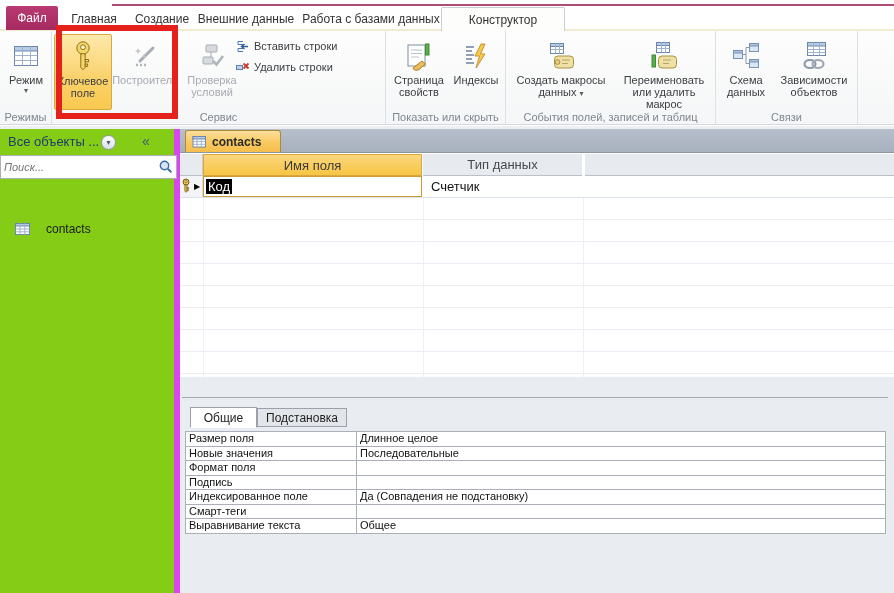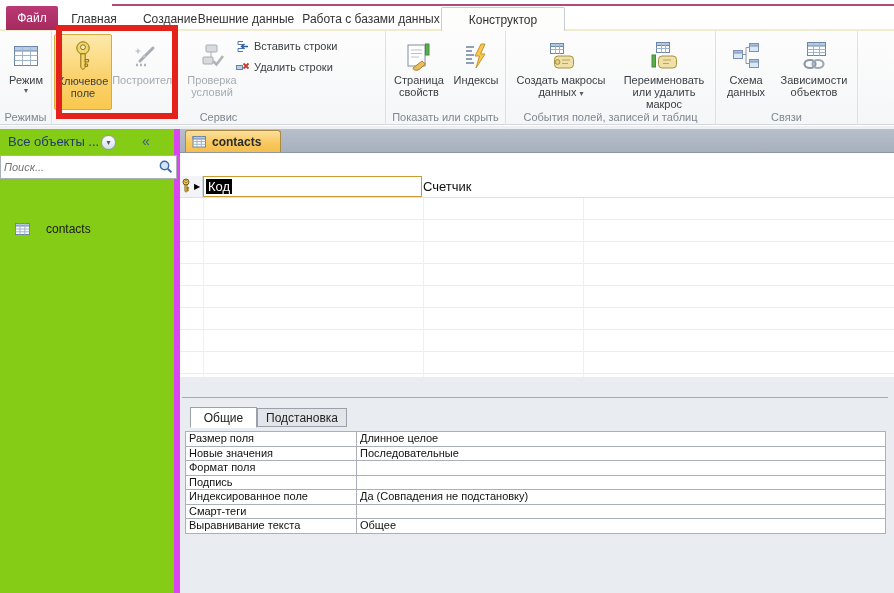--- a/index.html
+++ b/index.html
@@ -8,21 +8,21 @@
   .screen { position:absolute; left:0; top:4px; width:894px; height:593px; background:#fff; }
 
   
   .window-top { position:absolute; left:112px; top:0; right:0; height:2px; background:#AE4C77; }
 
   
   .file-tab { position:absolute; left:6px; top:2px; width:52px; height:24px; background:linear-gradient(#B93A74,#A5295E);
     color:#fff; font-size:12px; display:flex; align-items:center; justify-content:center; border-radius:2px 2px 0 0; z-index:3; }
   .rtab { position:absolute; top:4px; height:22px; font-size:12px; color:#333; display:flex; align-items:center; justify-content:center; white-space:nowrap; z-index:1; }
   .rtab.t1 { left:62px;  width:64px; }
-  .rtab.t2 { left:129px; width:66px;margin-left:8px; }
+  .rtab.t2 { left:129px; width:66px; }
   .rtab.t3 { left:198px; width:96px; }
   .rtab.t4 { left:297px; width:148px; }
   .rtab.t5 { left:441px; width:124px; top:3px; height:24px; background:#FDFDFC; border:1px solid #C9CED4; border-bottom:none; border-radius:2px 2px 0 0; z-index:3; }
   .tab-underline { position:absolute; left:0; top:25px; right:0; height:2px; background:#F2ECCE; z-index:2; }
 
   
   .ribbon { position:absolute; left:0; top:27px; width:894px; height:94px; background:linear-gradient(#FDFDFD,#F5F6F7); border-bottom:1px solid #D3D8DD; z-index:1; }
   .below-ribbon { position:absolute; left:0; top:122px; right:0; height:3px; background:#EDEFF2; }
   .rgroup { position:absolute; top:0; height:94px; border-right:1px solid #DDE1E5; }
   .g1 { left:0;     width:52px; }
@@ -75,21 +75,21 @@
   .gh-c2 { position:absolute; left:243px; top:0; width:159px; height:22px; background:#E7EAEE; border-bottom:1px solid #BAC1CA;
     color:#46494E; font-size:13px; display:flex; align-items:center; justify-content:center; }
   .gh-c3 { position:absolute; left:405px; top:0; right:0; height:22px; background:#E7EAEE; border-bottom:1px solid #BAC1CA; }
   .gridrow1 { position:absolute; left:180px; top:172px; right:0; height:22px; background:#fff; border-bottom:1px solid #DCE2EC; }
   .gr-sel { position:absolute; left:0; top:0; width:23px; height:21px; background:#F2F4F7; border-right:1px solid #D5DAE1; }
   .gr-sel svg { position:absolute; left:1px; top:2px; }
   .gr-sel .marker { position:absolute; left:14px; top:6px; font-size:8px; color:#000; }
   .gr-c1 { position:absolute; left:23px; top:0; width:219px; height:21px; border:1px solid #CB9A33; background:#fff;
     font-size:13px; display:flex; align-items:center; padding-left:2px; }
   .gr-c1 .selected-text { background:#000; color:#fff; padding:0 2px; }
-  .gr-c2 { position:absolute; left:243px; top:0; width:159px; height:21px; font-size:13px; color:#111; display:flex; align-items:center; padding-left:0; }
+  .gr-c2 { position:absolute; left:243px; top:0; width:159px; height:21px; font-size:13px; color:#111; display:flex; align-items:center; padding-left:8px; }
   .gridrows { position:absolute; left:180px; top:194px; right:0; height:179px; background:#fff; overflow:hidden; }
   .gridrows .erow { height:22px; border-bottom:1px solid #E9EDF4; }
   .gridrows .vline { position:absolute; top:0; bottom:0; width:1px; background:#EDF0F5; }
   .vl1 { left:23px; } .vl2 { left:243px; } .vl3 { left:403px; }
 
   
   .bottompane { position:absolute; left:180px; top:373px; right:0; bottom:0; background:#E9ECF1; }
   .pane-line { position:absolute; left:2px; top:20px; right:6px; height:1px; background:#A6ACB6; }
   .ptab { position:absolute; height:21px; font-size:12px; color:#222; display:flex; align-items:center; justify-content:center; border:1px solid #9AA1AB; }
   .ptab.active { left:10px; top:30px; width:67px; background:#fff; border-bottom:1px solid #fff; z-index:2; }
@@ -310,20 +310,26 @@
     <div class="doctab">
       <svg width="15" height="14" viewBox="0 0 15 14">
           <rect x="1" y="1.5" width="12.5" height="10.5" fill="#fff" stroke="#6B86A8"></rect>
           <rect x="1" y="1.5" width="12.5" height="2.5" fill="#B7CCE4" stroke="#6B86A8"></rect>
           <path d="M5 1.5V12M9.3 1.5V12M1 6.6h12.5M1 9.3h12.5" stroke="#9FB4CC" fill="none"></path>
         </svg>
       <span>contacts</span>
     </div>
   </div>
 
+  <div class="gridhead">
+    <div class="gh-sel"></div>
+    <div class="gh-c1">Имя поля</div>
+    <div class="gh-c2">Тип данных</div>
+    <div class="gh-c3"></div>
+  </div>
 
   <div class="gridrow1">
     <div class="gr-sel">
       <svg width="12" height="16" viewBox="0 0 12 16">
           <circle cx="5" cy="4" r="3" fill="#E7C654" stroke="#7A5C12"></circle>
           <circle cx="5" cy="3.6" r="1.1" fill="#FCF3CC" stroke="#7A5C12" stroke-width="0.7"></circle>
           <path d="M3.9 6.8h2.2v6.3l-1.1 1.2-1.1-1.2z" fill="#E7C654" stroke="#7A5C12" stroke-width="0.8"></path>
           <path d="M6.1 9.5h1.6v1.2H6.1zM6.1 11.7h1.2v1.2H6.1z" fill="#E7C654" stroke="#7A5C12" stroke-width="0.7"></path>
         </svg>
       <span class="marker">▶</span>

